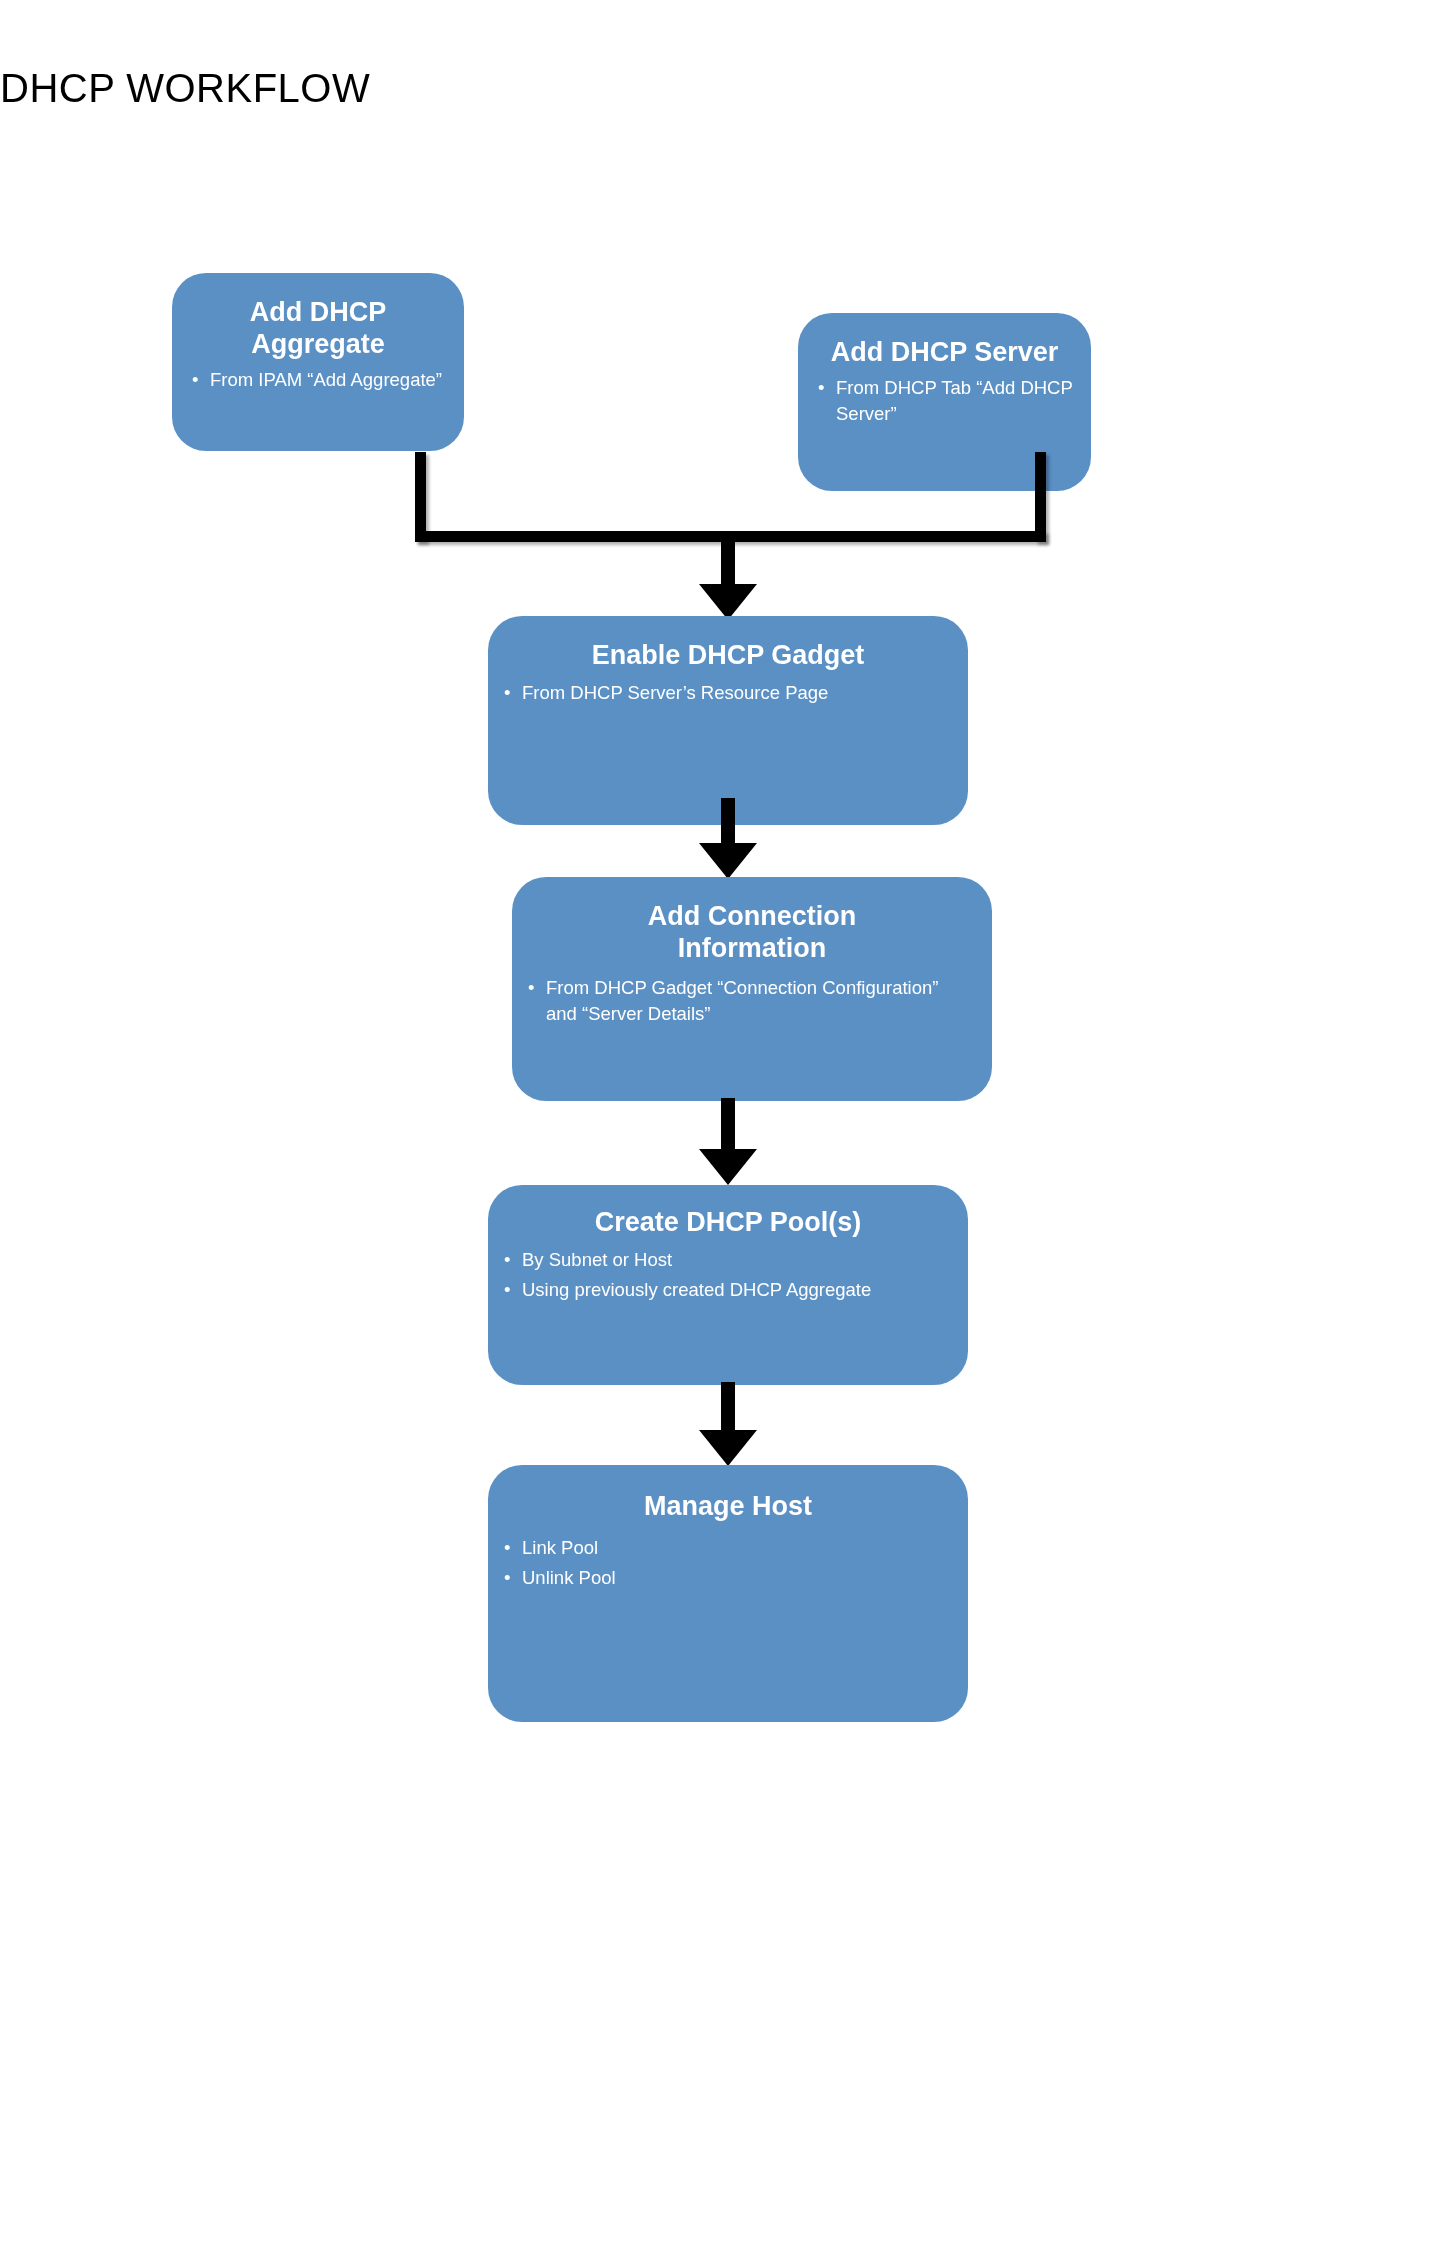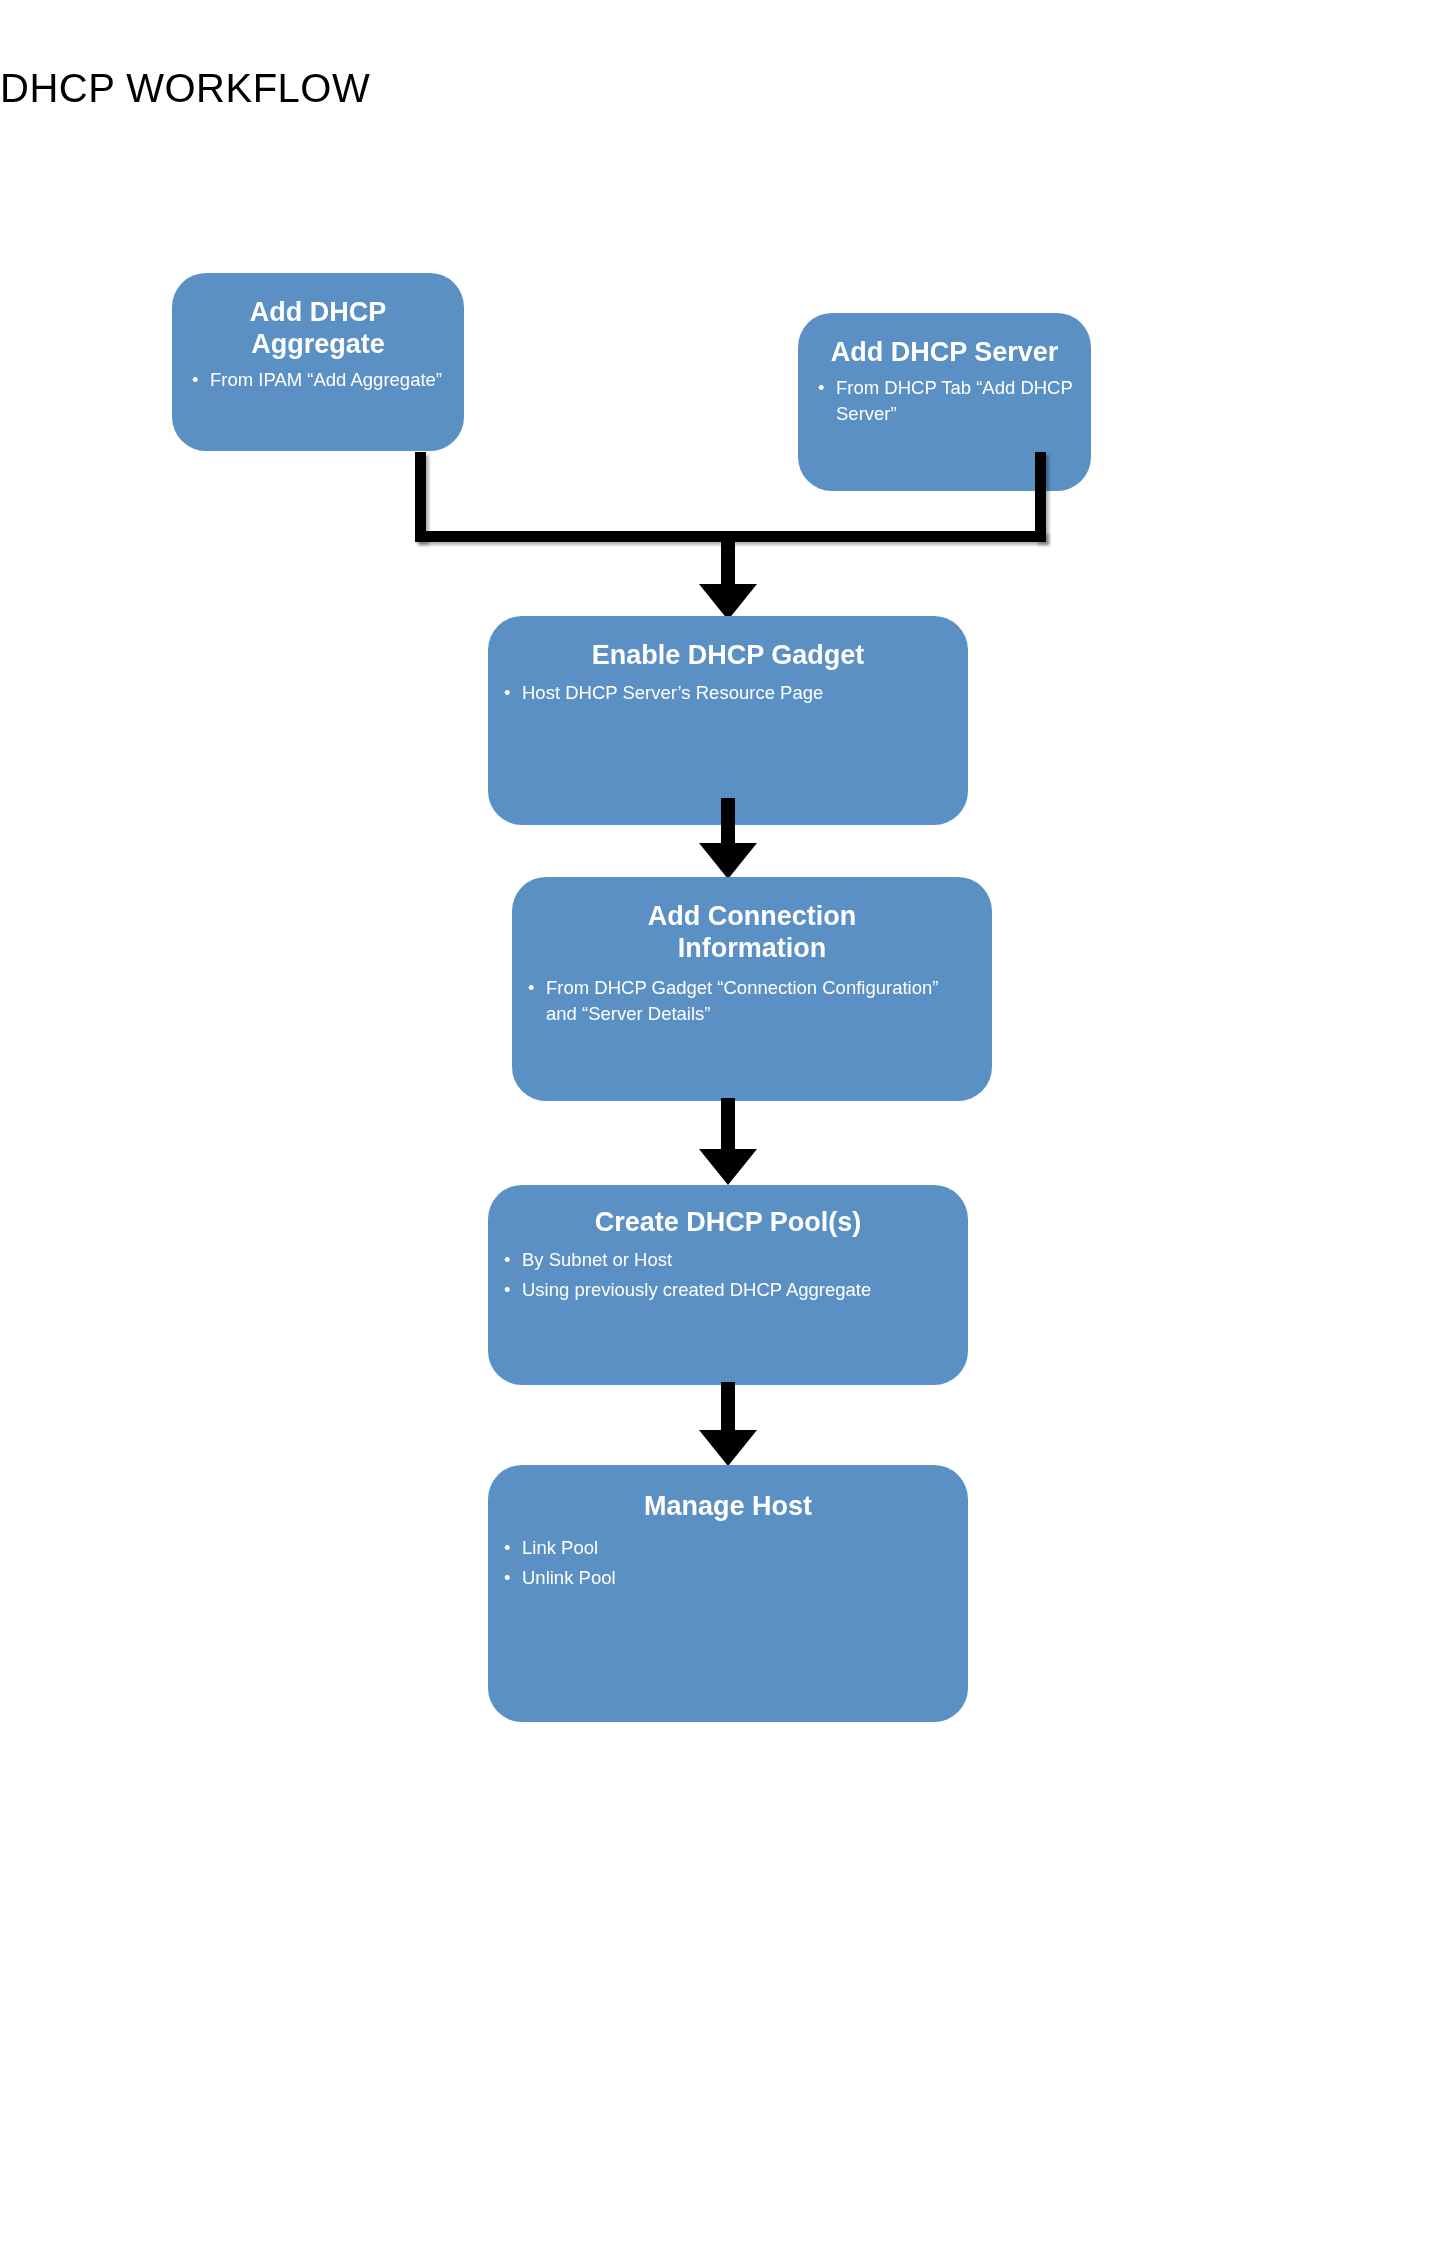--- a/index.html
+++ b/index.html
@@ -209,21 +209,21 @@
   <div class="arrow" id="arrow-merge-to-gadget">
     <div class="stem"></div>
     <div class="head"></div>
   </div>
 
   <div class="node" id="node-enable-gadget">
     <div class="node-title">Enable DHCP Gadget</div>
     <ul class="node-bullets">
       <li>
         <span class="bullet-dot">•</span>
-        <span>Host  DHCP Server’s Resource Page</span>
+        <span>From  DHCP Server’s Resource Page</span>
       </li>
     </ul>
   </div>
 
   <div class="arrow" id="arrow-gadget-to-connection">
     <div class="stem"></div>
     <div class="head"></div>
   </div>
 
   <div class="node" id="node-add-connection">

